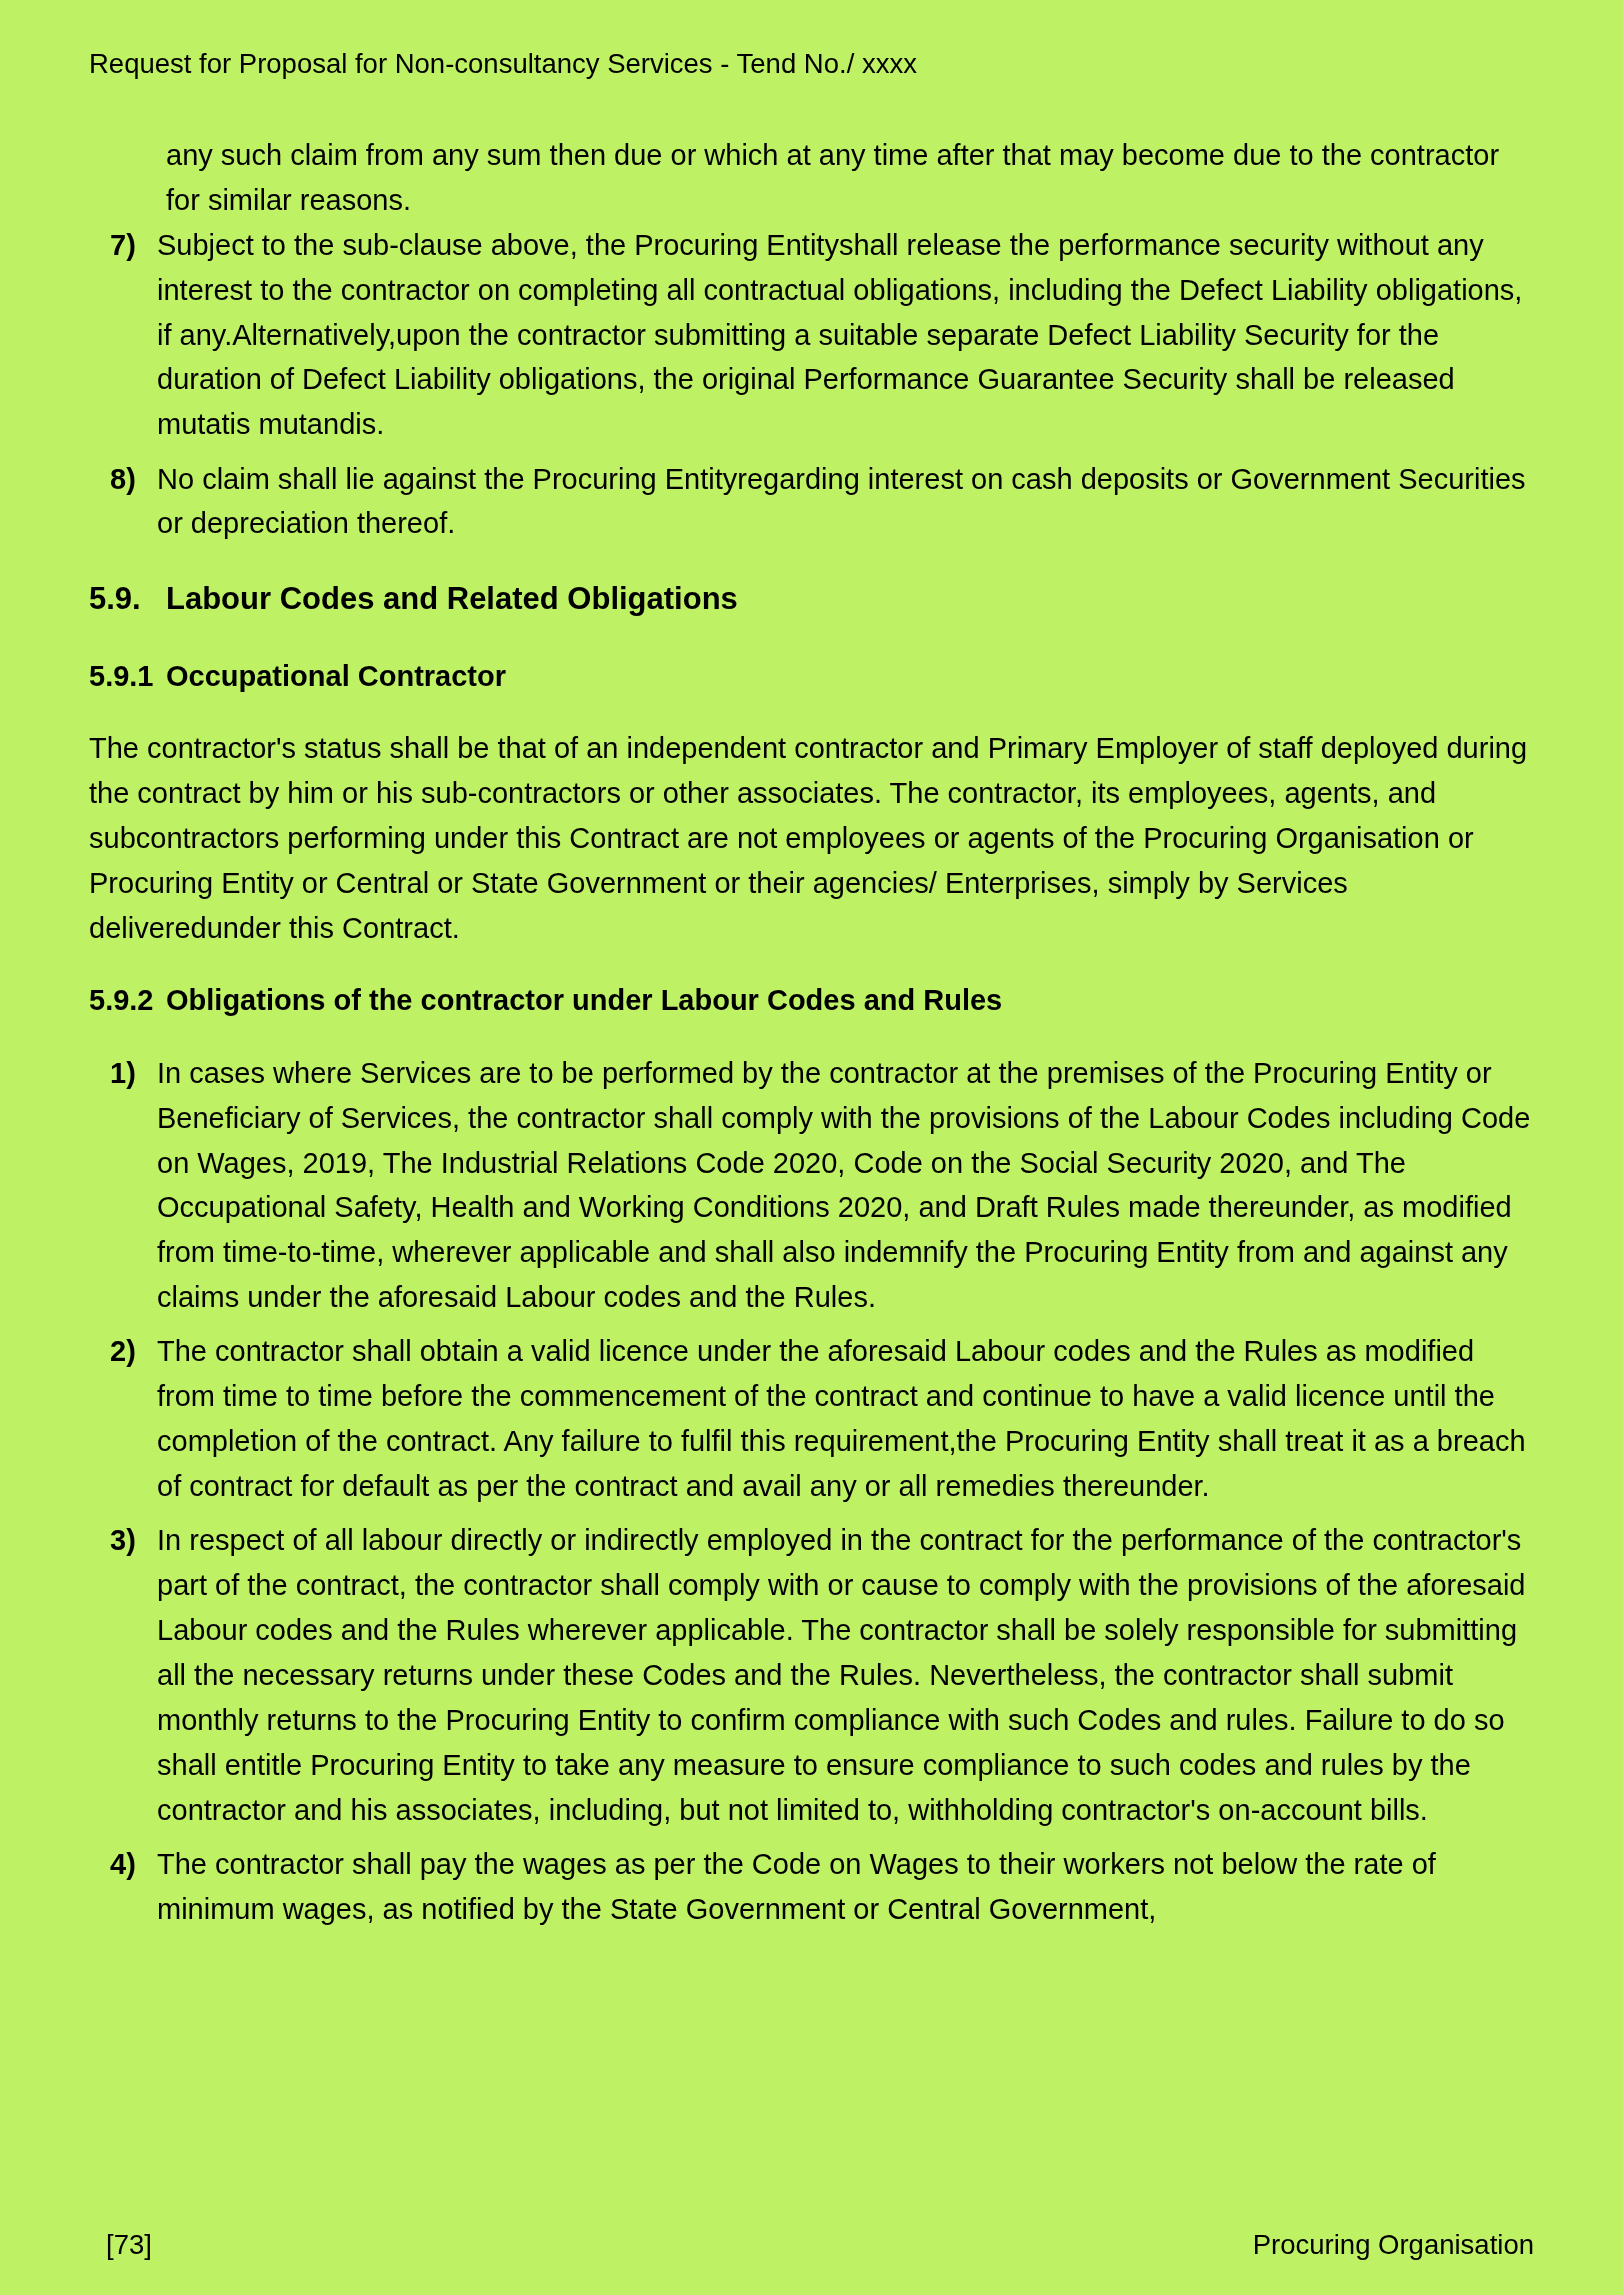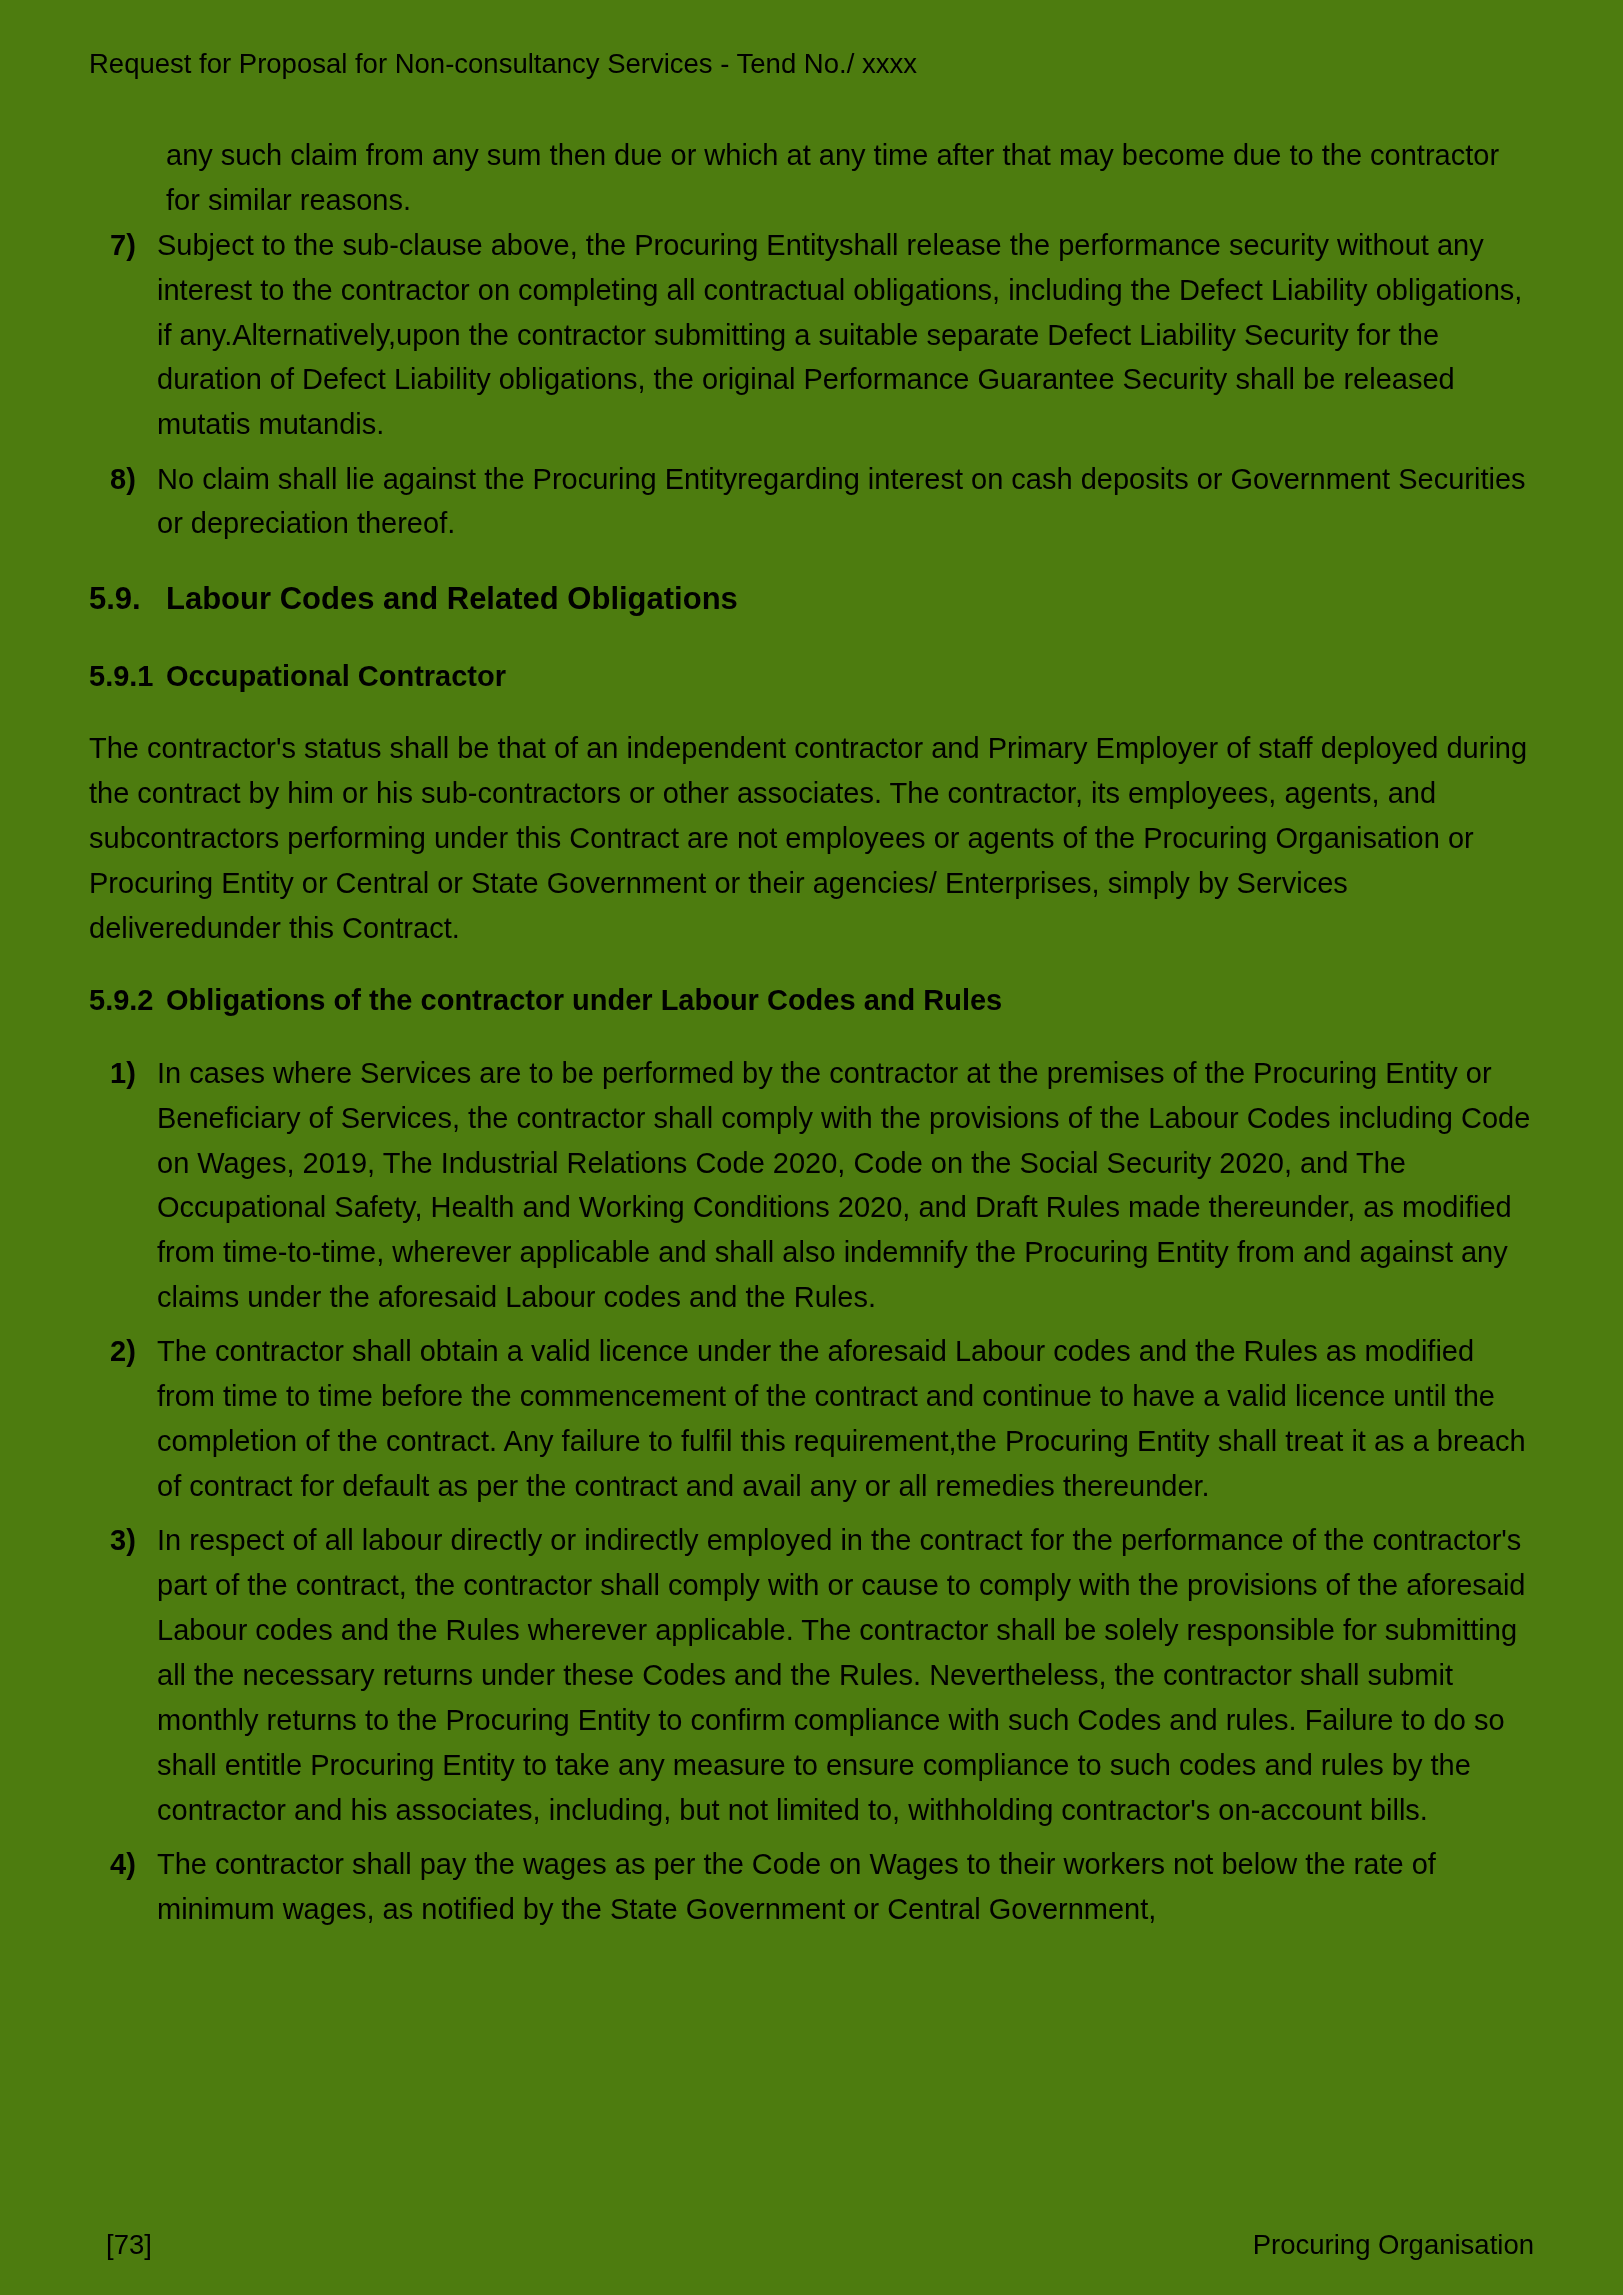--- a/index.html
+++ b/index.html
@@ -9,21 +9,21 @@
     height: 2295px;
     font-family: "Liberation Sans", sans-serif;
     color: #000000;
     position: relative;
   }
   .page {
     width: 1623px;
     height: 2295px;
     padding: 46px 89px 0 89px;
     position: relative;
-    background: #4d7c0f;
+    background: #bef264;
     overflow: hidden;
   }
   .doc-header {
     font-size: 27.5px;
     line-height: 1.3;
     margin-bottom: 51px;
   }
   .doc-body {
     font-size: 29px;
     line-height: 1.55;

